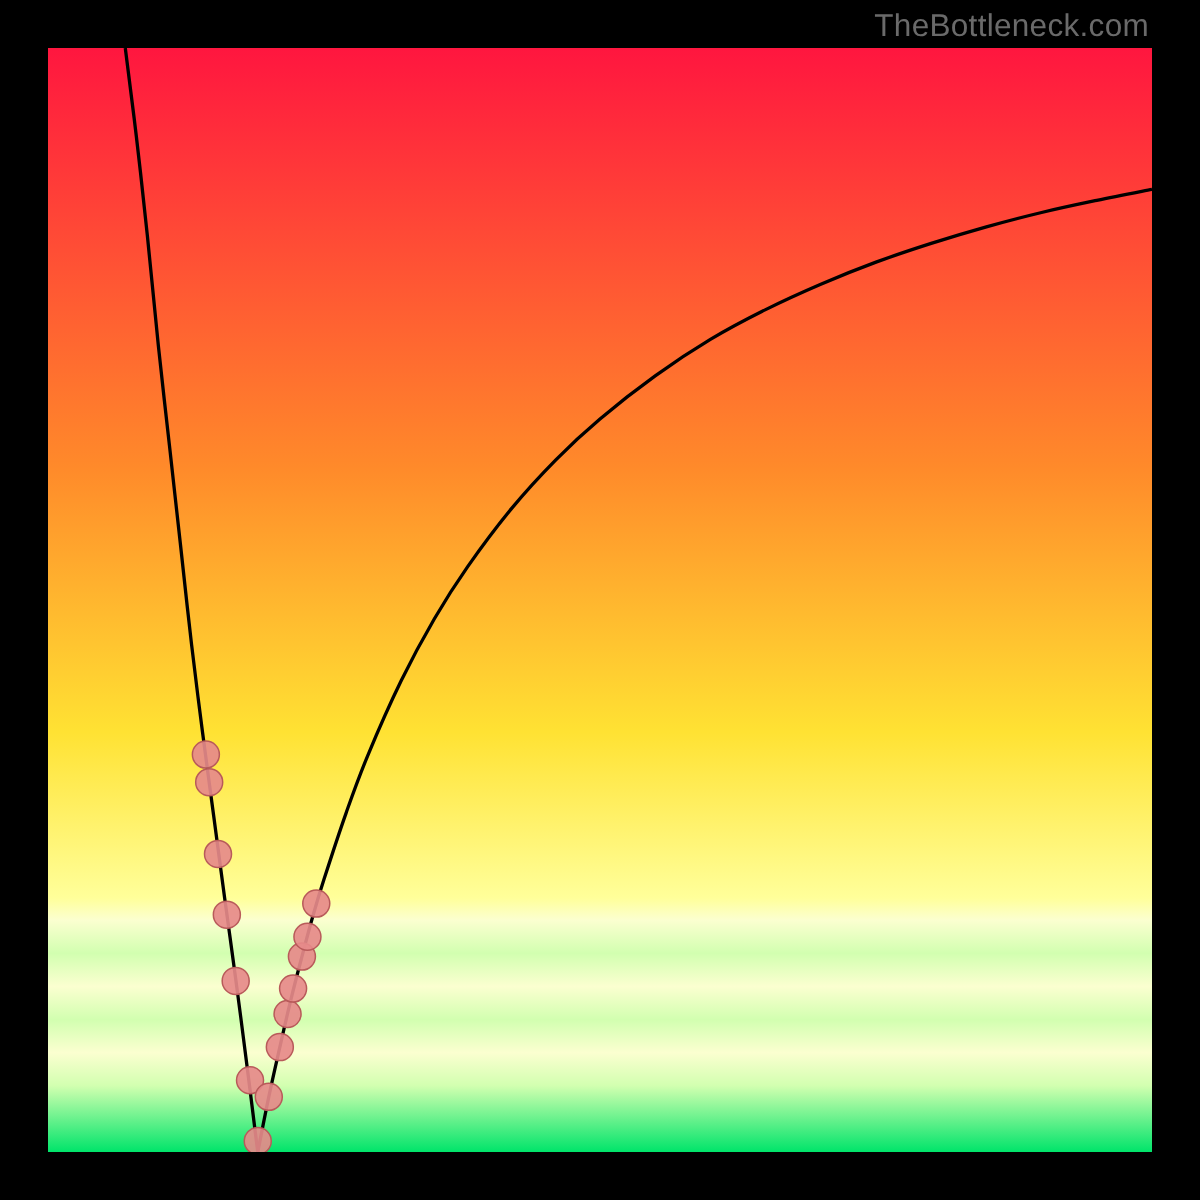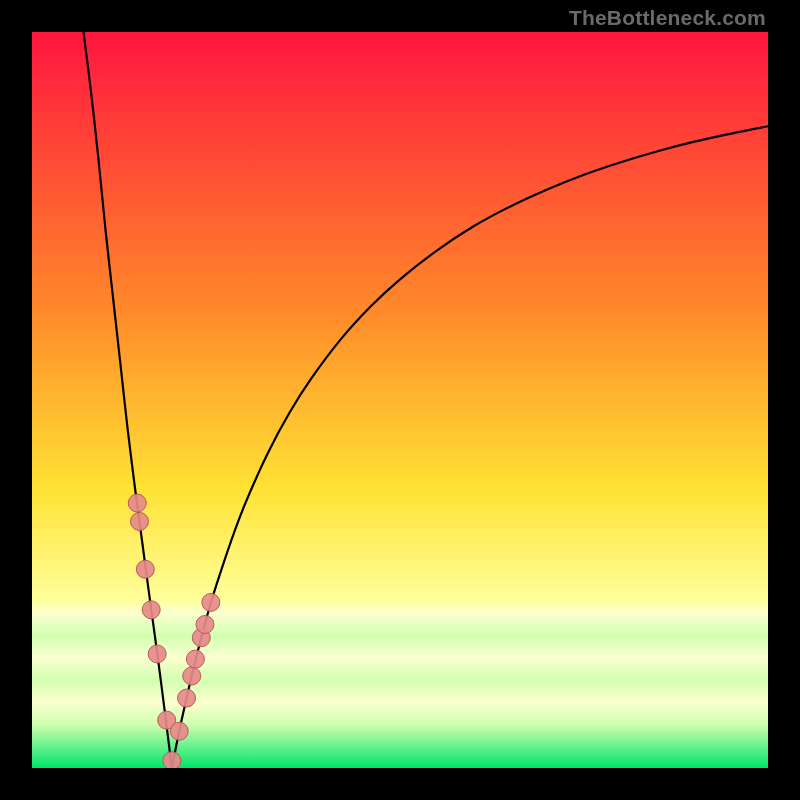--- a/index.html
+++ b/index.html
@@ -28,21 +28,21 @@
     height: 736px;
     overflow: hidden;
   }
 
   .watermark {
     position: absolute;
     top: 6px;
     right: 34px;
     color: #6a6a6a;
     font-size: 21px;
-    font-weight: 700;
+    font-weight: 400;
     letter-spacing: 0.2px;
     z-index: 20;
   }
 
   svg {
     position: absolute;
     left: 0;
     top: 0;
   }
 </style>

